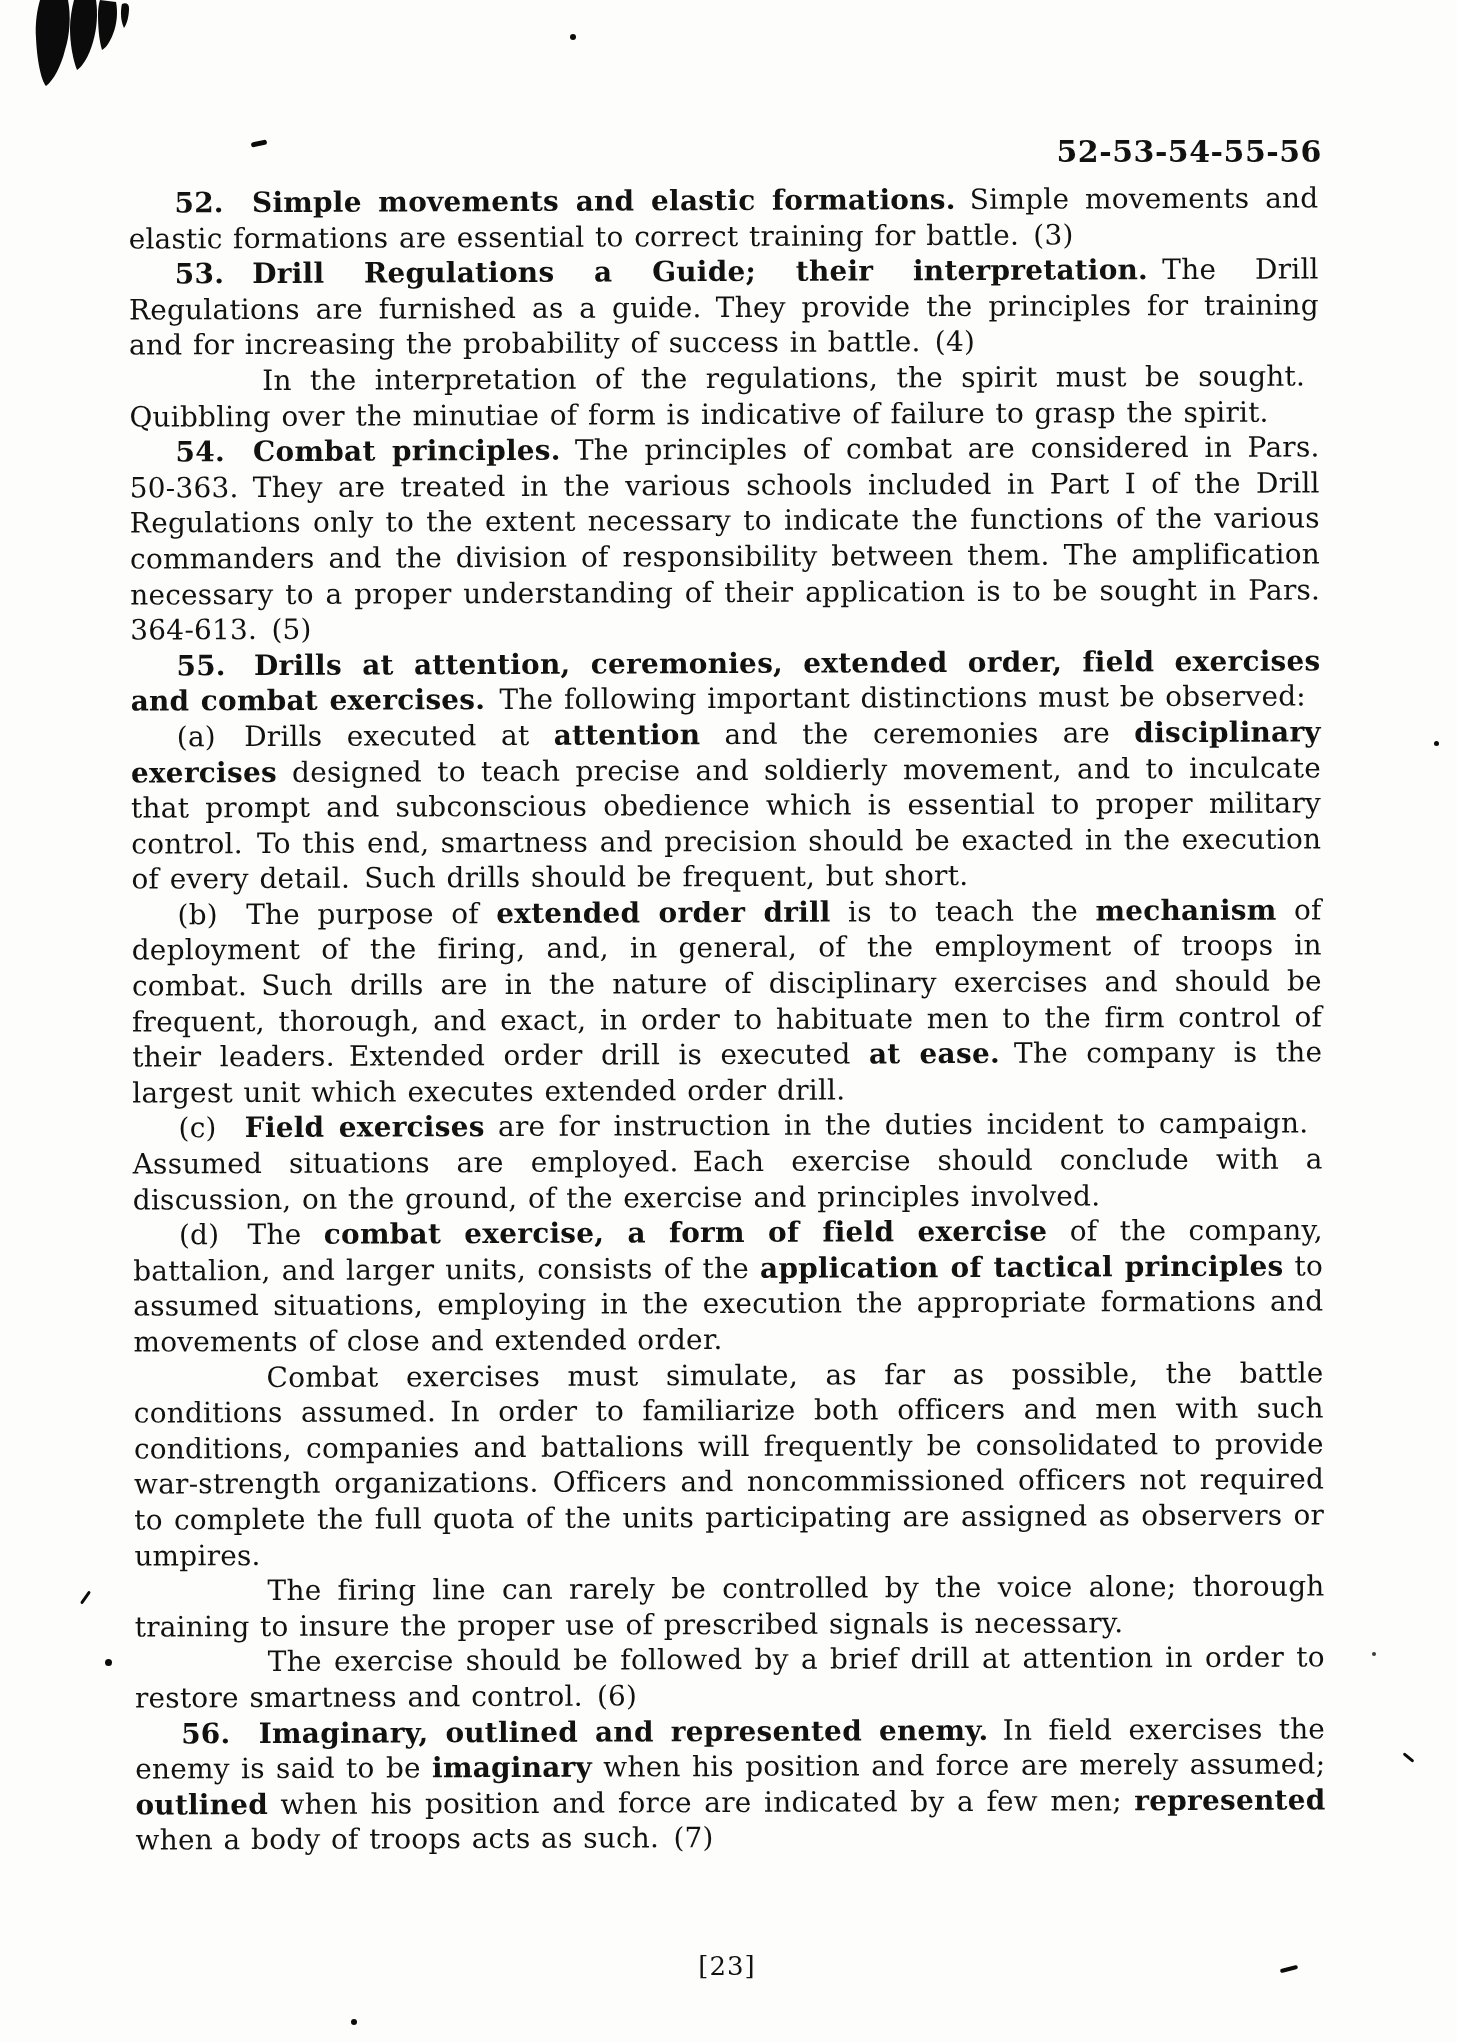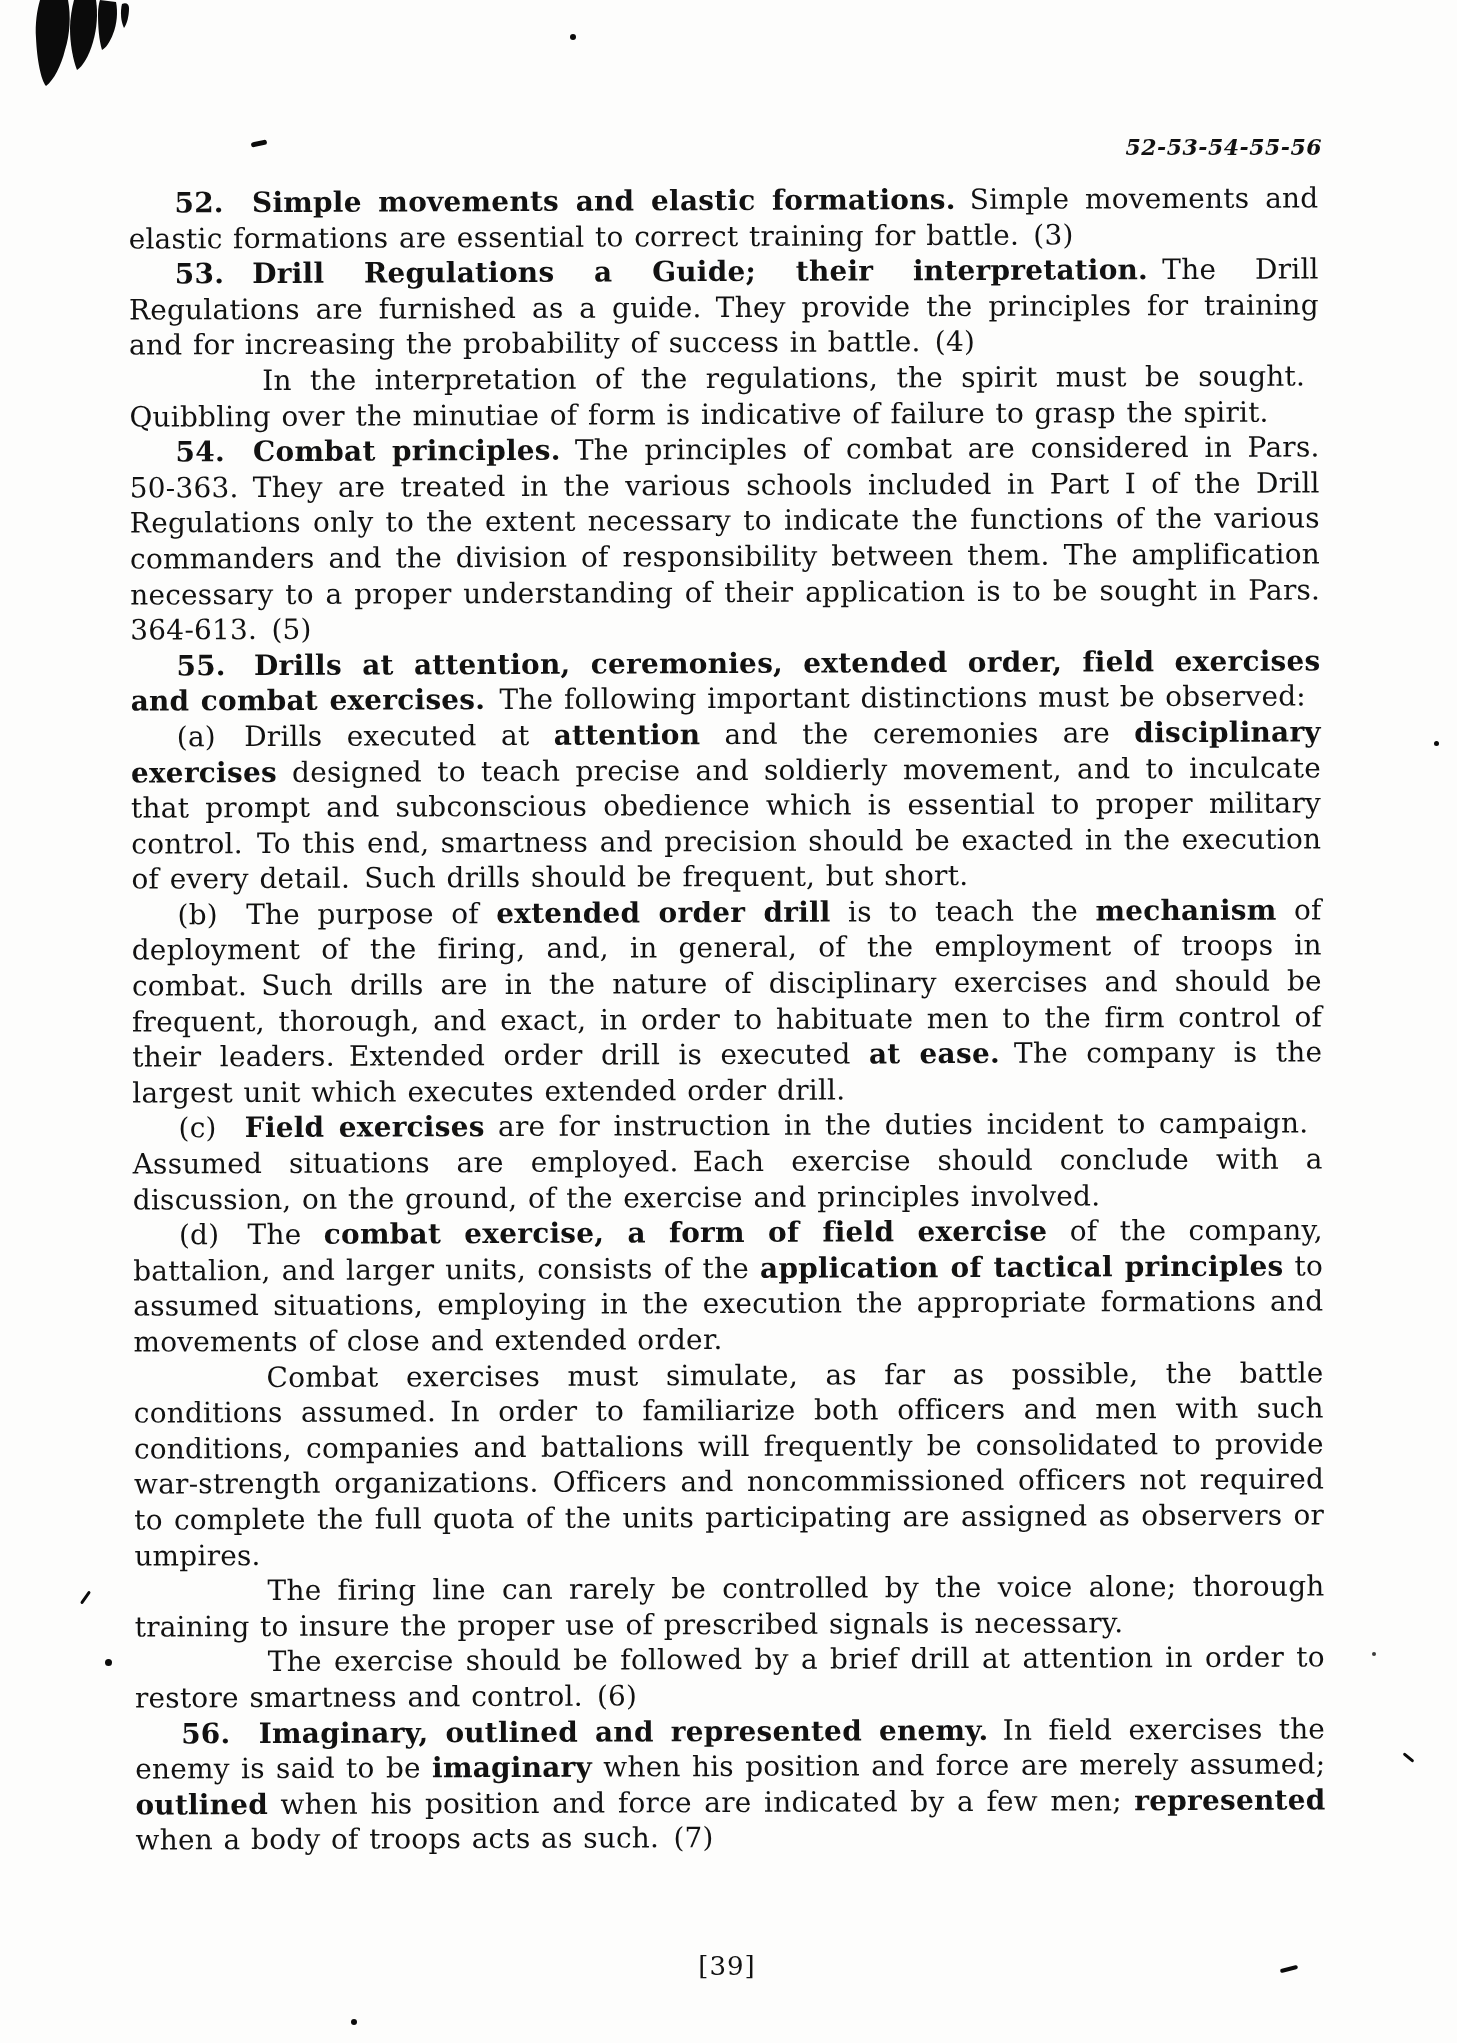--- a/index.html
+++ b/index.html
@@ -3,21 +3,21 @@
 <meta charset="utf-8">
 <style>
   html,body{margin:0;padding:0;}
   body{width:1457px;height:2043px;background:#e9e9e7;}
   .page{
     position:relative;width:1457px;height:2043px;background:#fdfdfc;overflow:hidden;
     font-family:"DejaVu Serif","Liberation Serif",serif;color:#121212;
   }
   .header{
     position:absolute;left:132px;top:134px;width:1190px;
-    text-align:right;font-size:22px;font-weight:bold;letter-spacing:.5px;font-style:italic;
+    text-align:right;font-size:30px;font-weight:bold;letter-spacing:.5px;
   }
   .text-block{
     position:absolute;left:132px;top:183px;width:1190px;
     font-size:28px;line-height:35.6px;text-align:justify;
     letter-spacing:.2px;word-spacing:1.5px;
     transform:rotate(-.25deg);
   }
   .para{margin:0;text-indent:46px;}
   .para.deep{text-indent:133px;}
   .bold{font-weight:bold;}
@@ -61,15 +61,15 @@
       <p class="para"><span class="normal">(a) Drills executed at </span><span class="bold">attention</span><span class="normal"> and the ceremonies are </span><span class="bold">disciplinary exercises</span><span class="normal"> designed to teach precise and soldierly movement, and to inculcate that prompt and subconscious obedience which is essential to proper military control. To this end, smartness and precision should be exacted in the execution of every detail. Such drills should be frequent, but short.</span></p>
       <p class="para"><span class="normal">(b) The purpose of </span><span class="bold">extended order drill</span><span class="normal"> is to teach the </span><span class="bold">mechanism</span><span class="normal"> of deployment of the firing, and, in general, of the employment of troops in combat. Such drills are in the nature of disciplinary exercises and should be frequent, thorough, and exact, in order to habituate men to the firm control of their leaders. Extended order drill is executed </span><span class="bold">at ease.</span><span class="normal"> The company is the largest unit which executes extended order drill.</span></p>
       <p class="para"><span class="normal">(c) </span><span class="bold">Field exercises</span><span class="normal"> are for instruction in the duties incident to campaign. Assumed situations are employed. Each exercise should conclude with a discussion, on the ground, of the exercise and principles involved.</span></p>
       <p class="para"><span class="normal">(d) The </span><span class="bold">combat exercise, a form of field exercise</span><span class="normal"> of the company, battalion, and larger units, consists of the </span><span class="bold">application of tactical principles</span><span class="normal"> to assumed situations, employing in the execution the appropriate formations and movements of close and extended order.</span></p>
       <p class="para deep"><span class="normal">Combat exercises must simulate, as far as possible, the battle conditions assumed. In order to familiarize both officers and men with such conditions, companies and battalions will frequently be consolidated to provide war-strength organizations. Officers and noncommissioned officers not required to complete the full quota of the units participating are assigned as observers or umpires.</span></p>
       <p class="para deep"><span class="normal">The firing line can rarely be controlled by the voice alone; thorough training to insure the proper use of prescribed signals is necessary.</span></p>
       <p class="para deep"><span class="normal">The exercise should be followed by a brief drill at attention in order to restore smartness and control. (6)</span></p>
       <p class="para"><span class="bold">56. Imaginary, outlined and represented enemy.</span><span class="normal"> In field exercises the enemy is said to be </span><span class="bold">imaginary</span><span class="normal"> when his position and force are merely assumed; </span><span class="bold">outlined</span><span class="normal"> when his position and force are indicated by a few men; </span><span class="bold">represented</span><span class="normal"> when a body of troops acts as such. (7)</span></p>
     </div>
 
-  <div class="pagenum">[39]</div>
+  <div class="pagenum">[23]</div>
 
 </div>
 
 </body></html>

